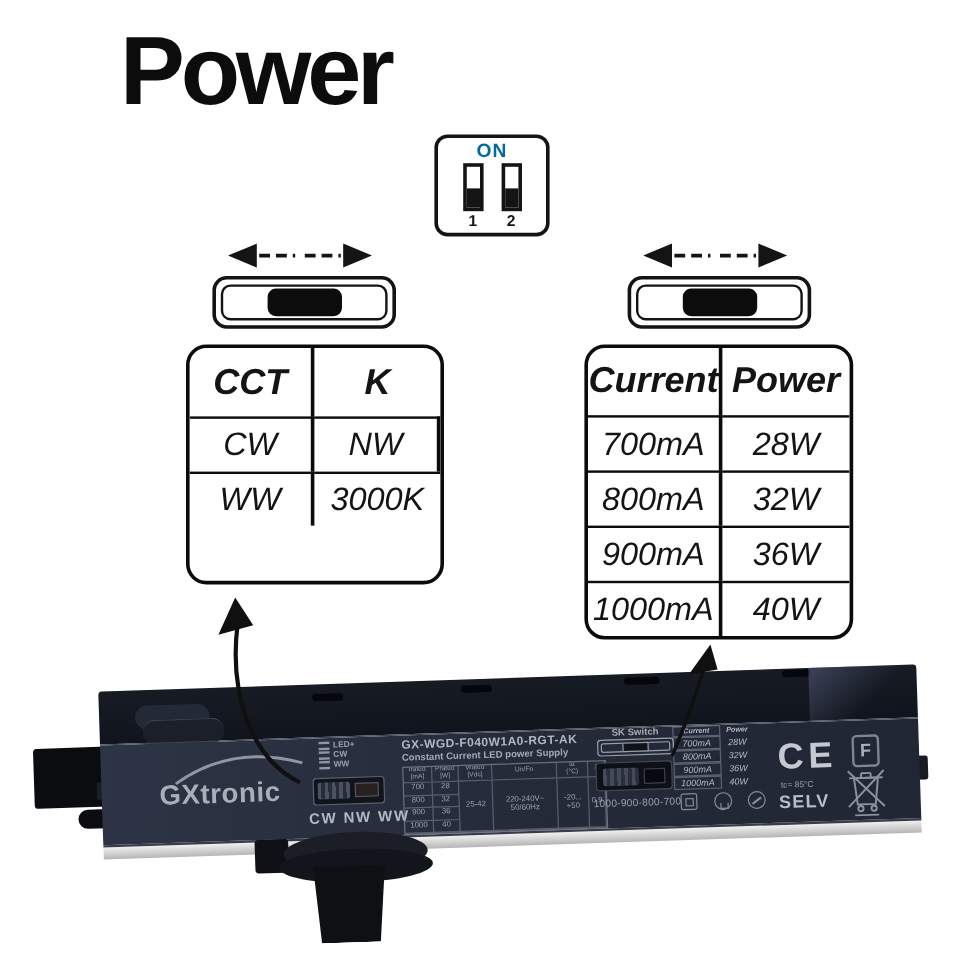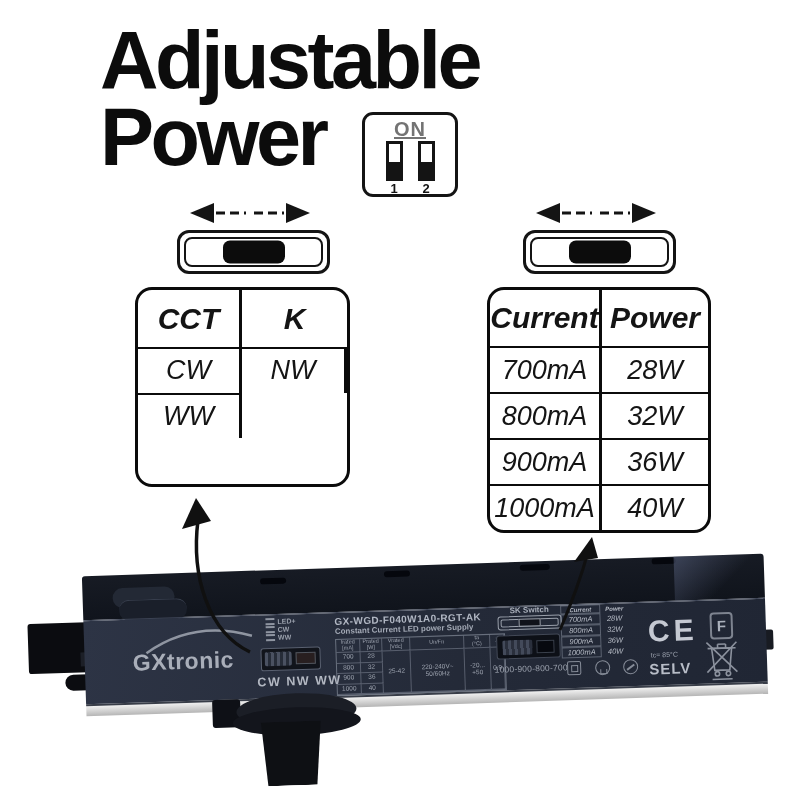--- a/index.html
+++ b/index.html
@@ -9,21 +9,21 @@
 
   
   .title { position:absolute; left:100px; top:22px; font-weight:bold; color:#0c0c0c;
            font-size:81px; line-height:0.95; letter-spacing:-3.5px; }
 
   
   .dip { position:absolute; left:362px; top:112px; width:96px; height:85px;
          border:3.5px solid #141414; border-radius:11px; background:#fff;
          display:flex; flex-direction:column; align-items:center; justify-content:space-between;
          padding:3px 0 4px; }
-  .dip .on { font-size:20px; font-weight:bold; letter-spacing:1px; color:#737373;text-decoration:underline; }
+  .dip .on { font-size:16px; font-weight:bold; letter-spacing:1px; color:#0369a1; }
   .dip .slots { display:flex; gap:15px; }
   .dip .slot { position:relative; width:17px; height:40px; border:3px solid #141414; background:#fff; }
   .dip .slot::after { content:""; position:absolute; left:0; right:0; bottom:0; height:46%; background:#141414; }
   .dip .nums { display:flex; gap:15px; font-size:13px; font-weight:bold; color:#141414; }
   .dip .nums span { width:17px; text-align:center; }
 
   
   .darrow { position:absolute; width:120px; height:22px; }
   .darrow polygon { fill:#141414; }
   .darrow line { stroke:#141414; }
@@ -32,21 +32,21 @@
   .slider .knob { position:absolute; left:50%; top:50%; transform:translate(-50%,-50%);
                   width:62px; height:23px; background:#0c0c0c; border-radius:7px; }
 
   
   .tbl { position:absolute; display:grid; border:3.5px solid #0b0b0b; border-radius:17px;
          overflow:hidden; background:#fff; color:#141414; }
   .tbl .c { display:flex; align-items:center; justify-content:center; font-style:italic; font-size:27px; }
   .tbl .h { font-weight:bold; font-size:30px; }
   .tbl .col1 { border-right:3px solid #0b0b0b; }
   .tbl .rt { border-top:2.5px solid #0b0b0b; }
-  .tbl-cct { left:135px; top:287px; width:215px; height:200px;
+  .tbl-cct { left:155px; top:287px; width:215px; height:200px;
              grid-template-columns:104px 1fr; grid-template-rows:57px repeat(3,1fr); }
   .tbl-pow { left:487px; top:287px; width:224px; height:246px;
              grid-template-columns:112px 1fr; grid-template-rows:56px repeat(4,1fr); }
 
   
   .overlay { position:absolute; left:0; top:0; width:800px; height:800px; pointer-events:none; z-index:40; }
   .overlay path { stroke:#101010; fill:none; }
   .overlay polygon { fill:#101010; }
 
   
@@ -136,21 +136,20 @@
           letter-spacing:1px; color:#b8bdc7; }
   .weee { position:absolute; left:618px; top:36px; }
   .weee * { stroke:#8c929e; fill:none; stroke-width:1.6; }
 </style>
 </head>
 <body>
 
 <div class="canvas">
 
   <div class="title">
-    <div>Adjustable</div>
     <div>Power</div>
   </div>
 
   <div class="dip">
     <div class="on">ON</div>
     <div class="slots">
       <div class="slot"></div>
       <div class="slot"></div>
     </div>
     <div class="nums">
@@ -180,20 +179,21 @@
     <div class="inner"></div>
     <div class="knob"></div>
   </div>
 
   <div class="tbl tbl-cct">
     <div class="c h col1">CCT</div>
     <div class="c h">K</div>
     <div class="c col1 rt">CW</div>
     <div class="c col1 rt">NW</div>
     <div class="c col1 rt">WW</div>
+    <div class="c rt">3000K</div>
   </div>
 
   <div class="tbl tbl-pow">
     <div class="c h col1">Current</div>
     <div class="c h">Power</div>
     <div class="c col1 rt">700mA</div>
     <div class="c rt">28W</div>
     <div class="c col1 rt">800mA</div>
     <div class="c rt">32W</div>
     <div class="c col1 rt">900mA</div>

